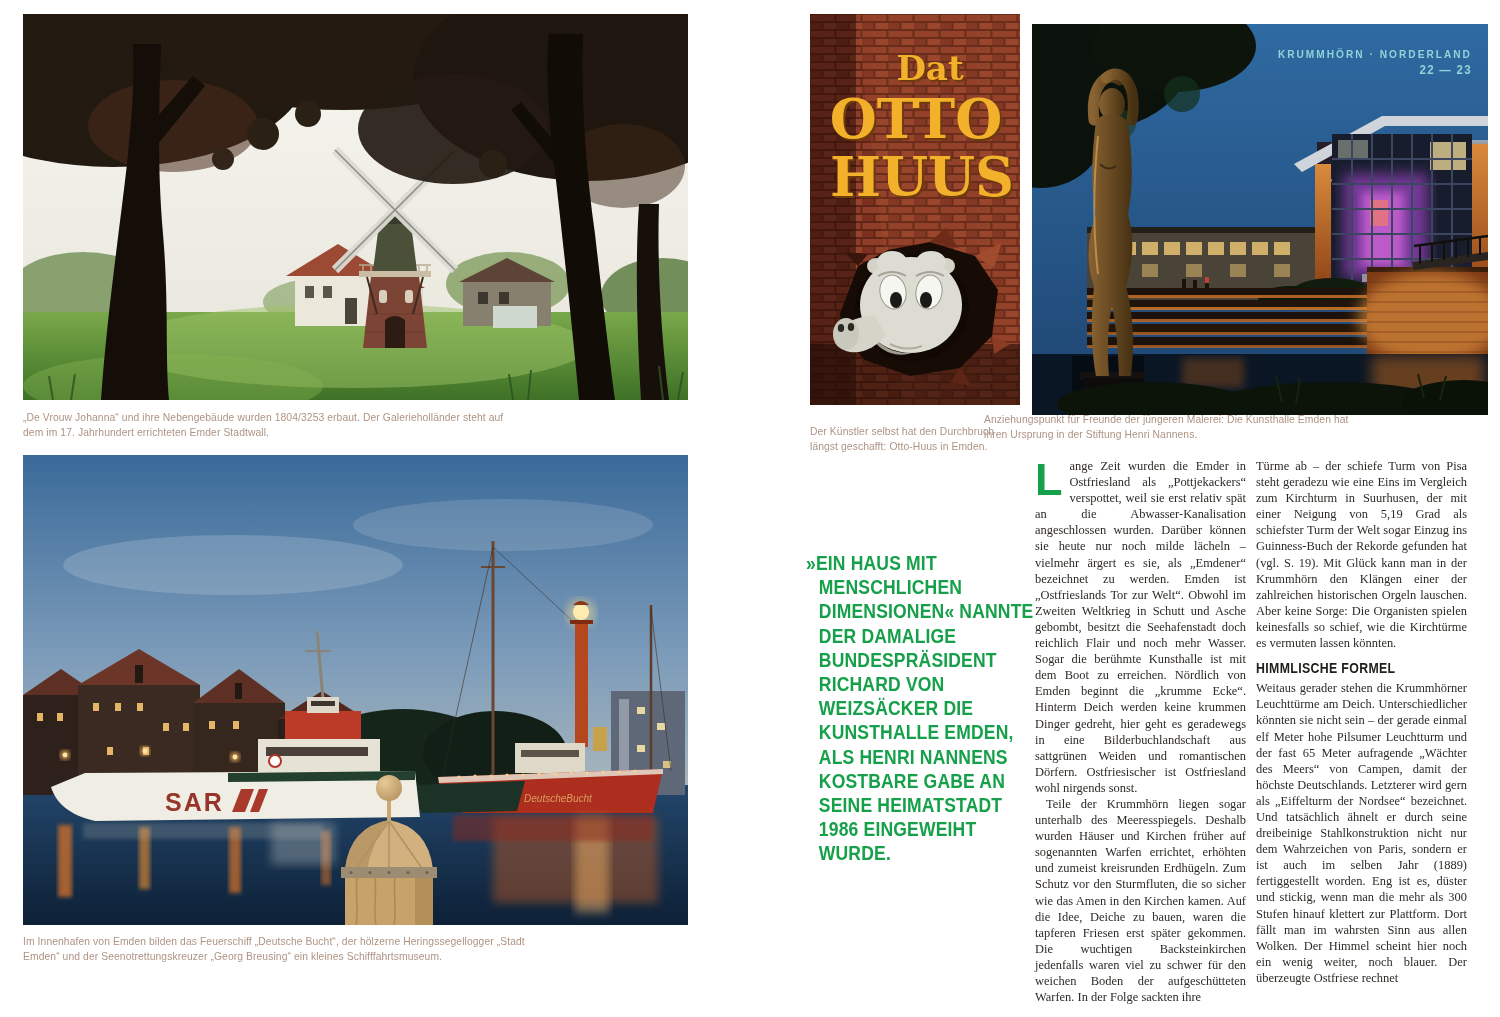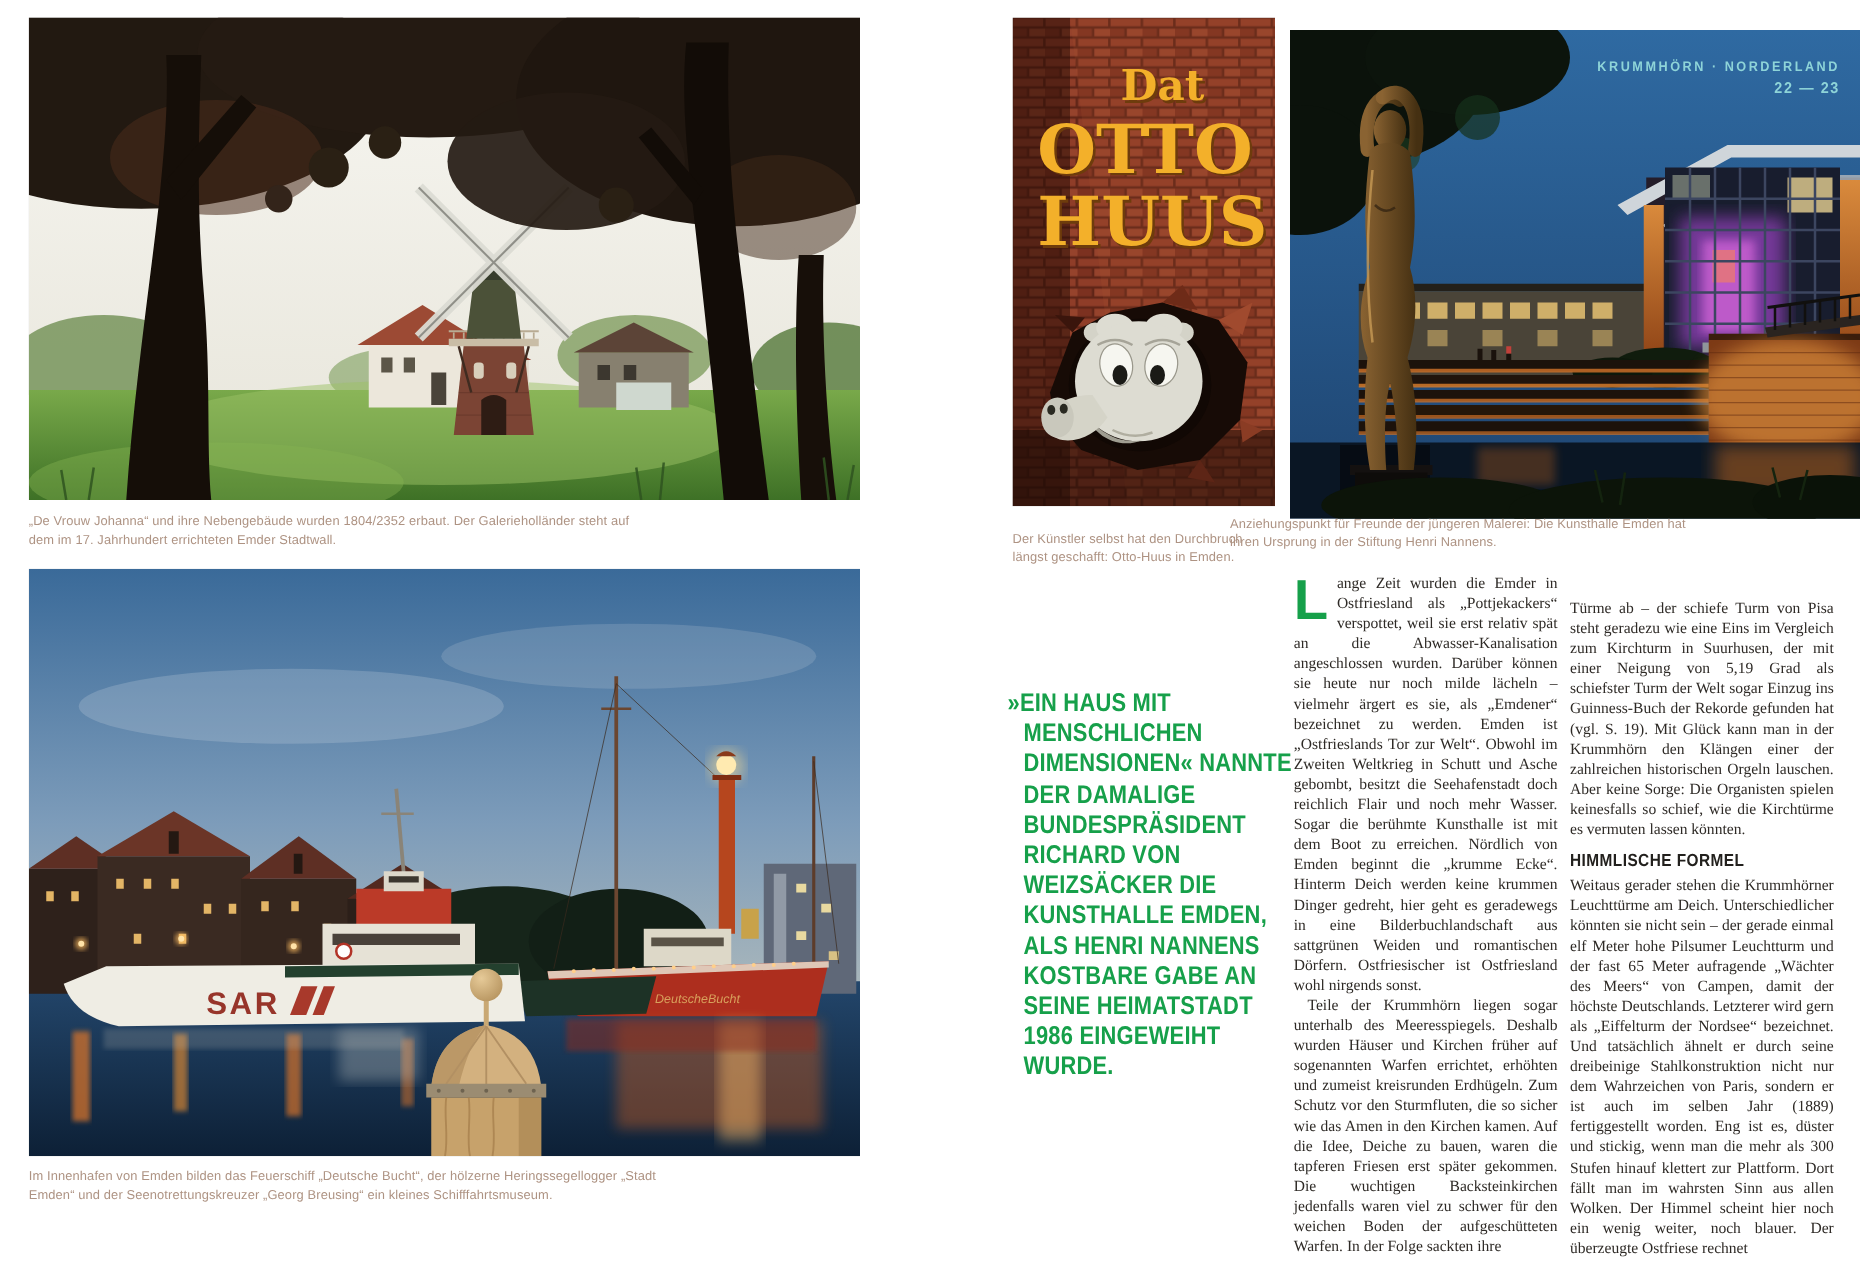--- a/index.html
+++ b/index.html
@@ -29,21 +29,21 @@
   #pull-quote{position:absolute;left:806px;top:551px;width:262px;
               transform:scaleX(0.855);transform-origin:left top;
               font-family:"Liberation Sans",sans-serif;font-weight:bold;
               font-size:20.5px;line-height:24.2px;color:#16a04a;
               padding-left:15px;text-indent:-15px;letter-spacing:0.2px;}
 
   
   .col{position:absolute;width:211px;font-family:"Liberation Serif",serif;
        font-size:12.45px;line-height:16.1px;color:#2e2a26;text-align:justify;}
   #col1{left:1035px;top:458px;}
-  #col2{left:1256px;top:458px;margin-top:20px;}
+  #col2{left:1256px;top:458px;}
   .col p{margin:0;}
   .col p.indent{text-indent:11px;}
   .dropcap{float:left;font-family:"Liberation Sans",sans-serif;font-weight:bold;
            font-size:45px;line-height:38px;color:#16a04a;margin:3px 7px 0 0;}
   .subhead{font-family:"Liberation Sans",sans-serif;font-weight:bold;font-size:14px;
            letter-spacing:0.4px;color:#22201d;margin:9px 0 4px 0;
            transform:scaleX(0.88);transform-origin:left top;white-space:nowrap;}
 </style>
 </head>
 <body>
@@ -142,21 +142,21 @@
       <g stroke="#2f5420" stroke-width="2" opacity="0.85">
         <line x1="490" y1="386" x2="486" y2="360"></line>
           <line x1="505" y1="386" x2="508" y2="356"></line>
         <line x1="640" y1="386" x2="636" y2="352"></line>
           <line x1="655" y1="386" x2="660" y2="358"></line>
         <line x1="30" y1="386" x2="26" y2="362"></line>
           <line x1="48" y1="386" x2="52" y2="360"></line>
       </g>
     </svg>
   </figure>
-  <div class="caption" id="caption-windmill">„De Vrouw Johanna“ und ihre Nebengebäude wurden 1804/2352 erbaut. Der Galerieholländer steht auf dem im 17. Jahrhundert errichteten Emder Stadtwall.</div>
+  <div class="caption" id="caption-windmill">„De Vrouw Johanna“ und ihre Nebengebäude wurden 1804/3253 erbaut. Der Galerieholländer steht auf dem im 17. Jahrhundert errichteten Emder Stadtwall.</div>
 
   <figure class="photo" id="photo-harbor" style="margin:0;">
     <svg width="665" height="470" viewBox="0 0 665 470" preserveAspectRatio="none">
       <defs>
         <linearGradient id="skyH" x1="0" y1="0" x2="0" y2="1">
           <stop offset="0" stop-color="#3a6a99"></stop>
             <stop offset="0.6" stop-color="#7d9cba"></stop>
             <stop offset="1" stop-color="#aab7bb"></stop>
         </linearGradient>
         <linearGradient id="waterH" x1="0" y1="0" x2="0" y2="1">

